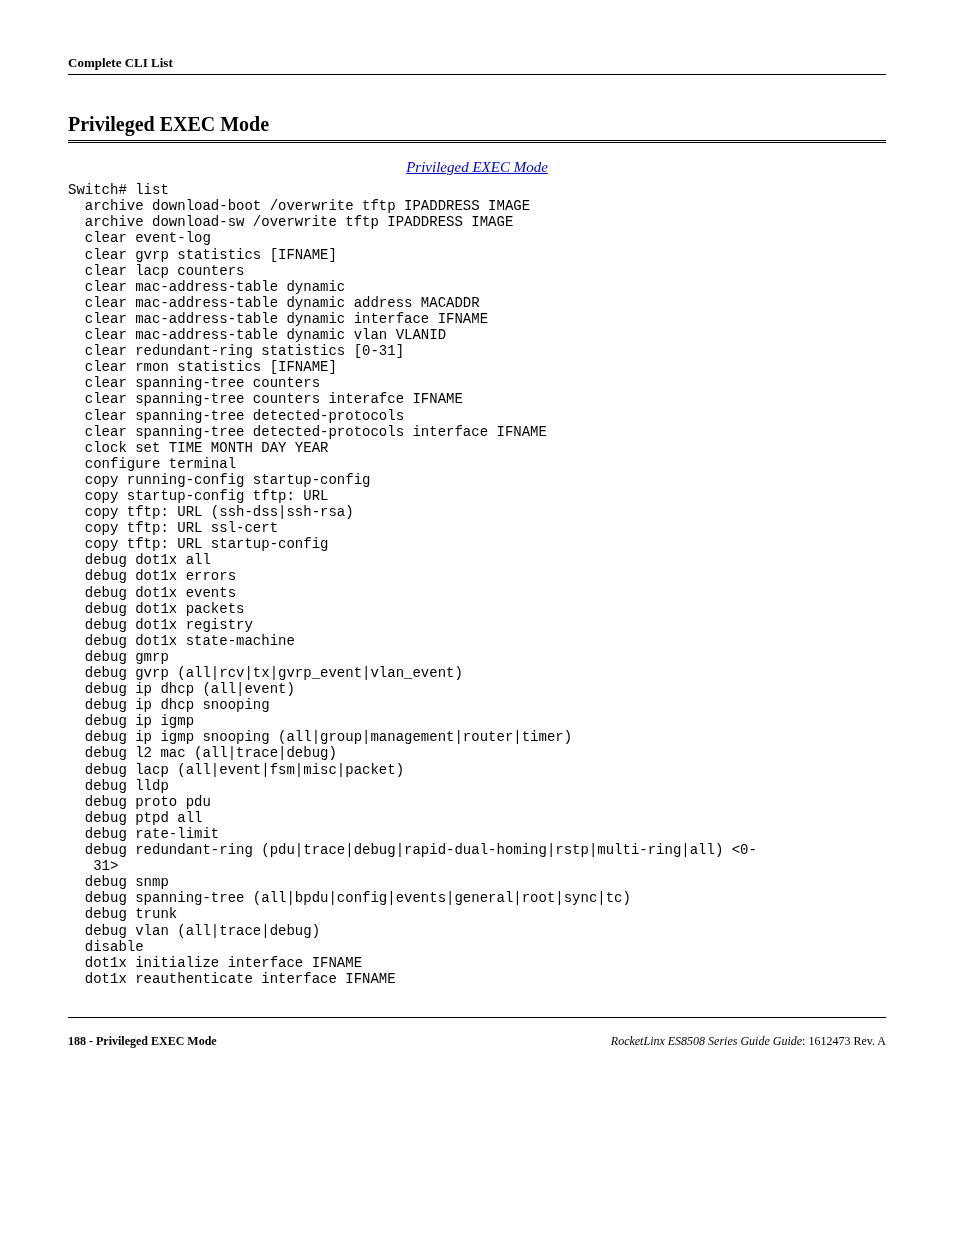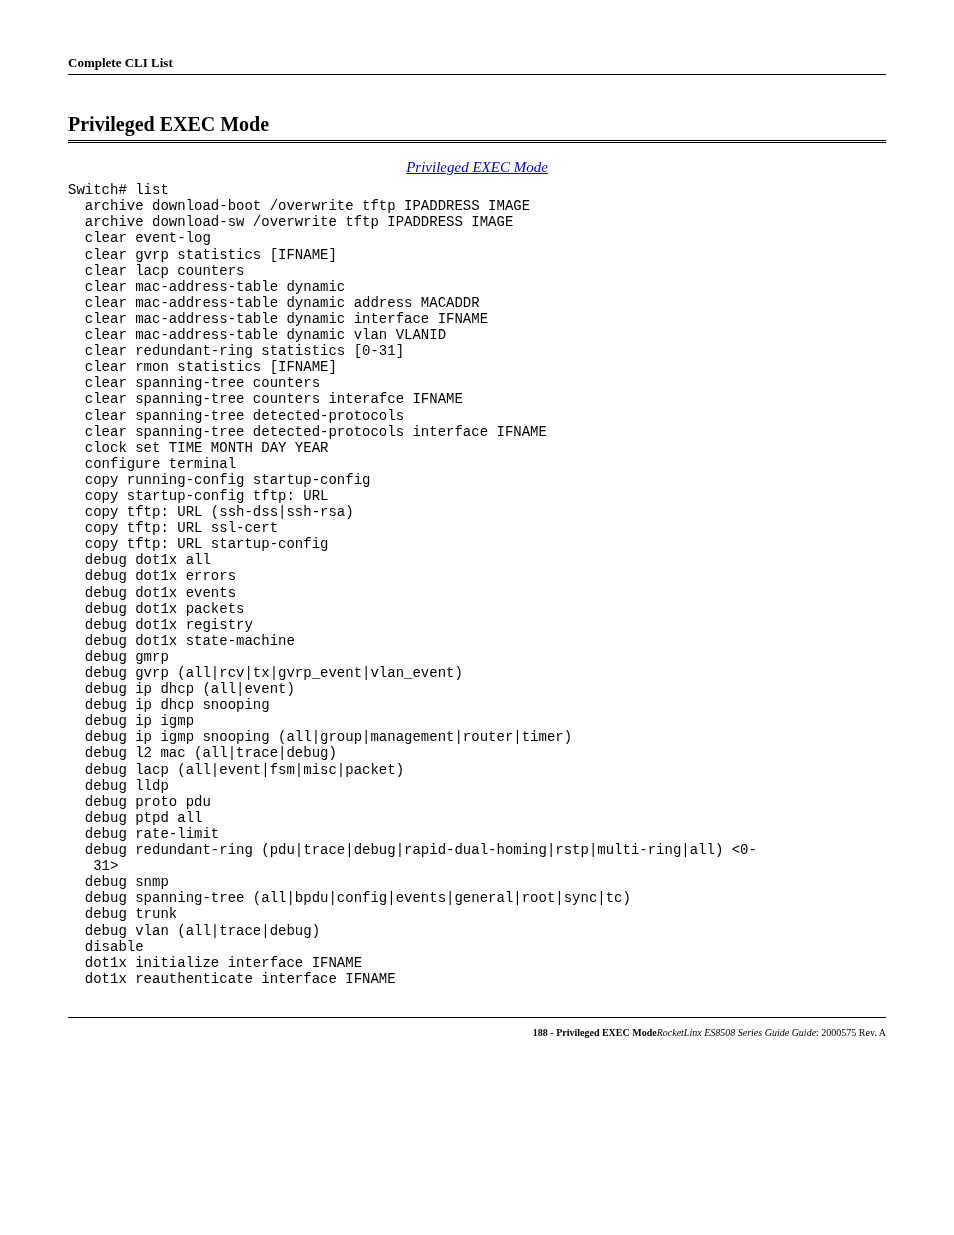--- a/index.html
+++ b/index.html
@@ -47,24 +47,24 @@
   }
   pre.cli {
     font-family: "Courier New", Courier, monospace;
     font-size: 14px;
     line-height: 1.15;
     white-space: pre-wrap;
     margin: 0 0 30px 0;
   }
   .footer {
     display: flex;
-    justify-content: flex-end;
+    justify-content: space-between;
     border-top: 1px solid #000;
-    padding-top: 9px;
-    font-size: 10px;
+    padding-top: 17px;
+    font-size: 12px;
   }
   .footer .left { font-weight: bold; }
   .footer .right { font-style: italic; }
   .footer .right .rev { font-style: normal; }
 </style>
 </head>
 <body>
 
 <div class="running-head">Complete CLI List</div>
 
@@ -122,15 +122,15 @@
   debug spanning-tree (all|bpdu|config|events|general|root|sync|tc)
   debug trunk
   debug vlan (all|trace|debug)
   disable
   dot1x initialize interface IFNAME
   dot1x reauthenticate interface IFNAME</pre>
 
 <div class="footer">
   <span class="left">188 - Privileged EXEC Mode</span>
   <span class="right">
-    <span>RocketLinx ES8508 Series  Guide Guide</span><span class="rev">: 2000575 Rev. A</span>
+    <span>RocketLinx ES8508 Series  Guide Guide</span><span class="rev">: 1612473 Rev. A</span>
   </span>
 </div>
 
 </body></html>

